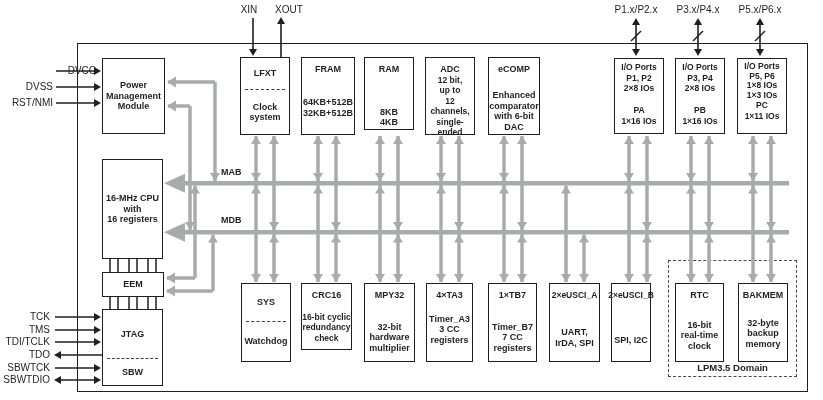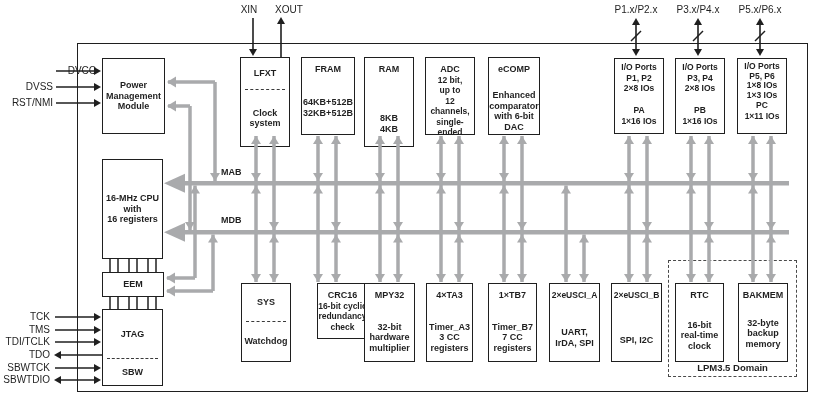--- a/index.html
+++ b/index.html
@@ -61,34 +61,34 @@
   <div class="lpmbox">
     <div class="lpmlabel">LPM3.5 Domain</div>
   </div>
 
   <div class="block" style="left:102px;top:58px;width:63px;height:76px;">
     <div class="center1">Power
 Management
 Module</div>
   </div>
 
-  <div class="block" style="left:240px;top:57px;width:50px;height:90px;">
+  <div class="block" style="left:240px;top:57px;width:50px;height:78px;">
     <div class="sect" style="flex:0 0 31px;">LFXT</div>
     <div class="dash"></div>
     <div class="sect">Clock
 system</div>
   </div>
 
   <div class="block" style="left:301px;top:57px;width:54px;height:78px;">
     <div class="bt">FRAM</div>
     <div class="bb" style="margin-bottom:16px;">64KB+512B
 32KB+512B</div>
   </div>
 
-  <div class="block" style="left:364px;top:57px;width:50px;height:90px;gap:32px;">
+  <div class="block" style="left:364px;top:57px;width:50px;height:73px;gap:32px;">
     <div class="bt">RAM</div>
     <div class="bb" style="margin-bottom:12px;">8KB
 4KB</div>
   </div>
 
   <div class="block" style="left:425px;top:57px;width:50px;height:78px;">
     <div class="bt">ADC</div>
     <div class="bb small" style="margin-bottom:3px;">12 bit,
 up to
 12 channels,
@@ -143,55 +143,55 @@
     <div class="dash"></div>
     <div class="sect">SBW</div>
   </div>
 
   <div class="block" style="left:241px;top:283px;width:50px;height:79px;">
     <div class="sect" style="flex:0 0 37px;">SYS</div>
     <div class="dash"></div>
     <div class="sect">Watchdog</div>
   </div>
 
-  <div class="block" style="left:301px;top:283px;width:51px;height:56px;margin-left:16px;">
+  <div class="block" style="left:301px;top:283px;width:51px;height:67px;">
     <div class="bt">CRC16</div>
     <div class="bb small" style="margin-bottom:6px;">16-bit cyclic
 redundancy
 check</div>
   </div>
 
   <div class="block" style="left:364px;top:283px;width:51px;height:79px;">
     <div class="bt">MPY32</div>
     <div class="bb" style="margin-bottom:8px;">32-bit
 hardware
 multiplier</div>
   </div>
 
   <div class="block" style="left:426px;top:283px;width:47px;height:79px;">
     <div class="bt">4×TA3</div>
-    <div class="bb" style="margin-bottom:8px;">Timer_A3
+    <div class="bb" style="margin-bottom:16px;">Timer_A3
 3 CC
 registers</div>
   </div>
 
   <div class="block" style="left:488px;top:283px;width:49px;height:79px;">
     <div class="bt">1×TB7</div>
     <div class="bb" style="margin-bottom:8px;">Timer_B7
 7 CC
 registers</div>
   </div>
 
   <div class="block" style="left:549px;top:283px;width:51px;height:79px;">
     <div class="bt small">2×eUSCI_A</div>
     <div class="bb" style="margin-bottom:13px;">UART,
 IrDA, SPI</div>
   </div>
 
-  <div class="block" style="left:611px;top:283px;width:51px;height:79px;">
+  <div class="block" style="left:611px;top:283px;width:40px;height:79px;">
     <div class="bt small">2×eUSCI_B</div>
     <div class="bb" style="margin-bottom:16px;">SPI, I2C</div>
   </div>
 
   <div class="block" style="left:675px;top:283px;width:49px;height:79px;">
     <div class="bt">RTC</div>
     <div class="bb" style="margin-bottom:10px;">16-bit
 real-time
 clock</div>
   </div>

